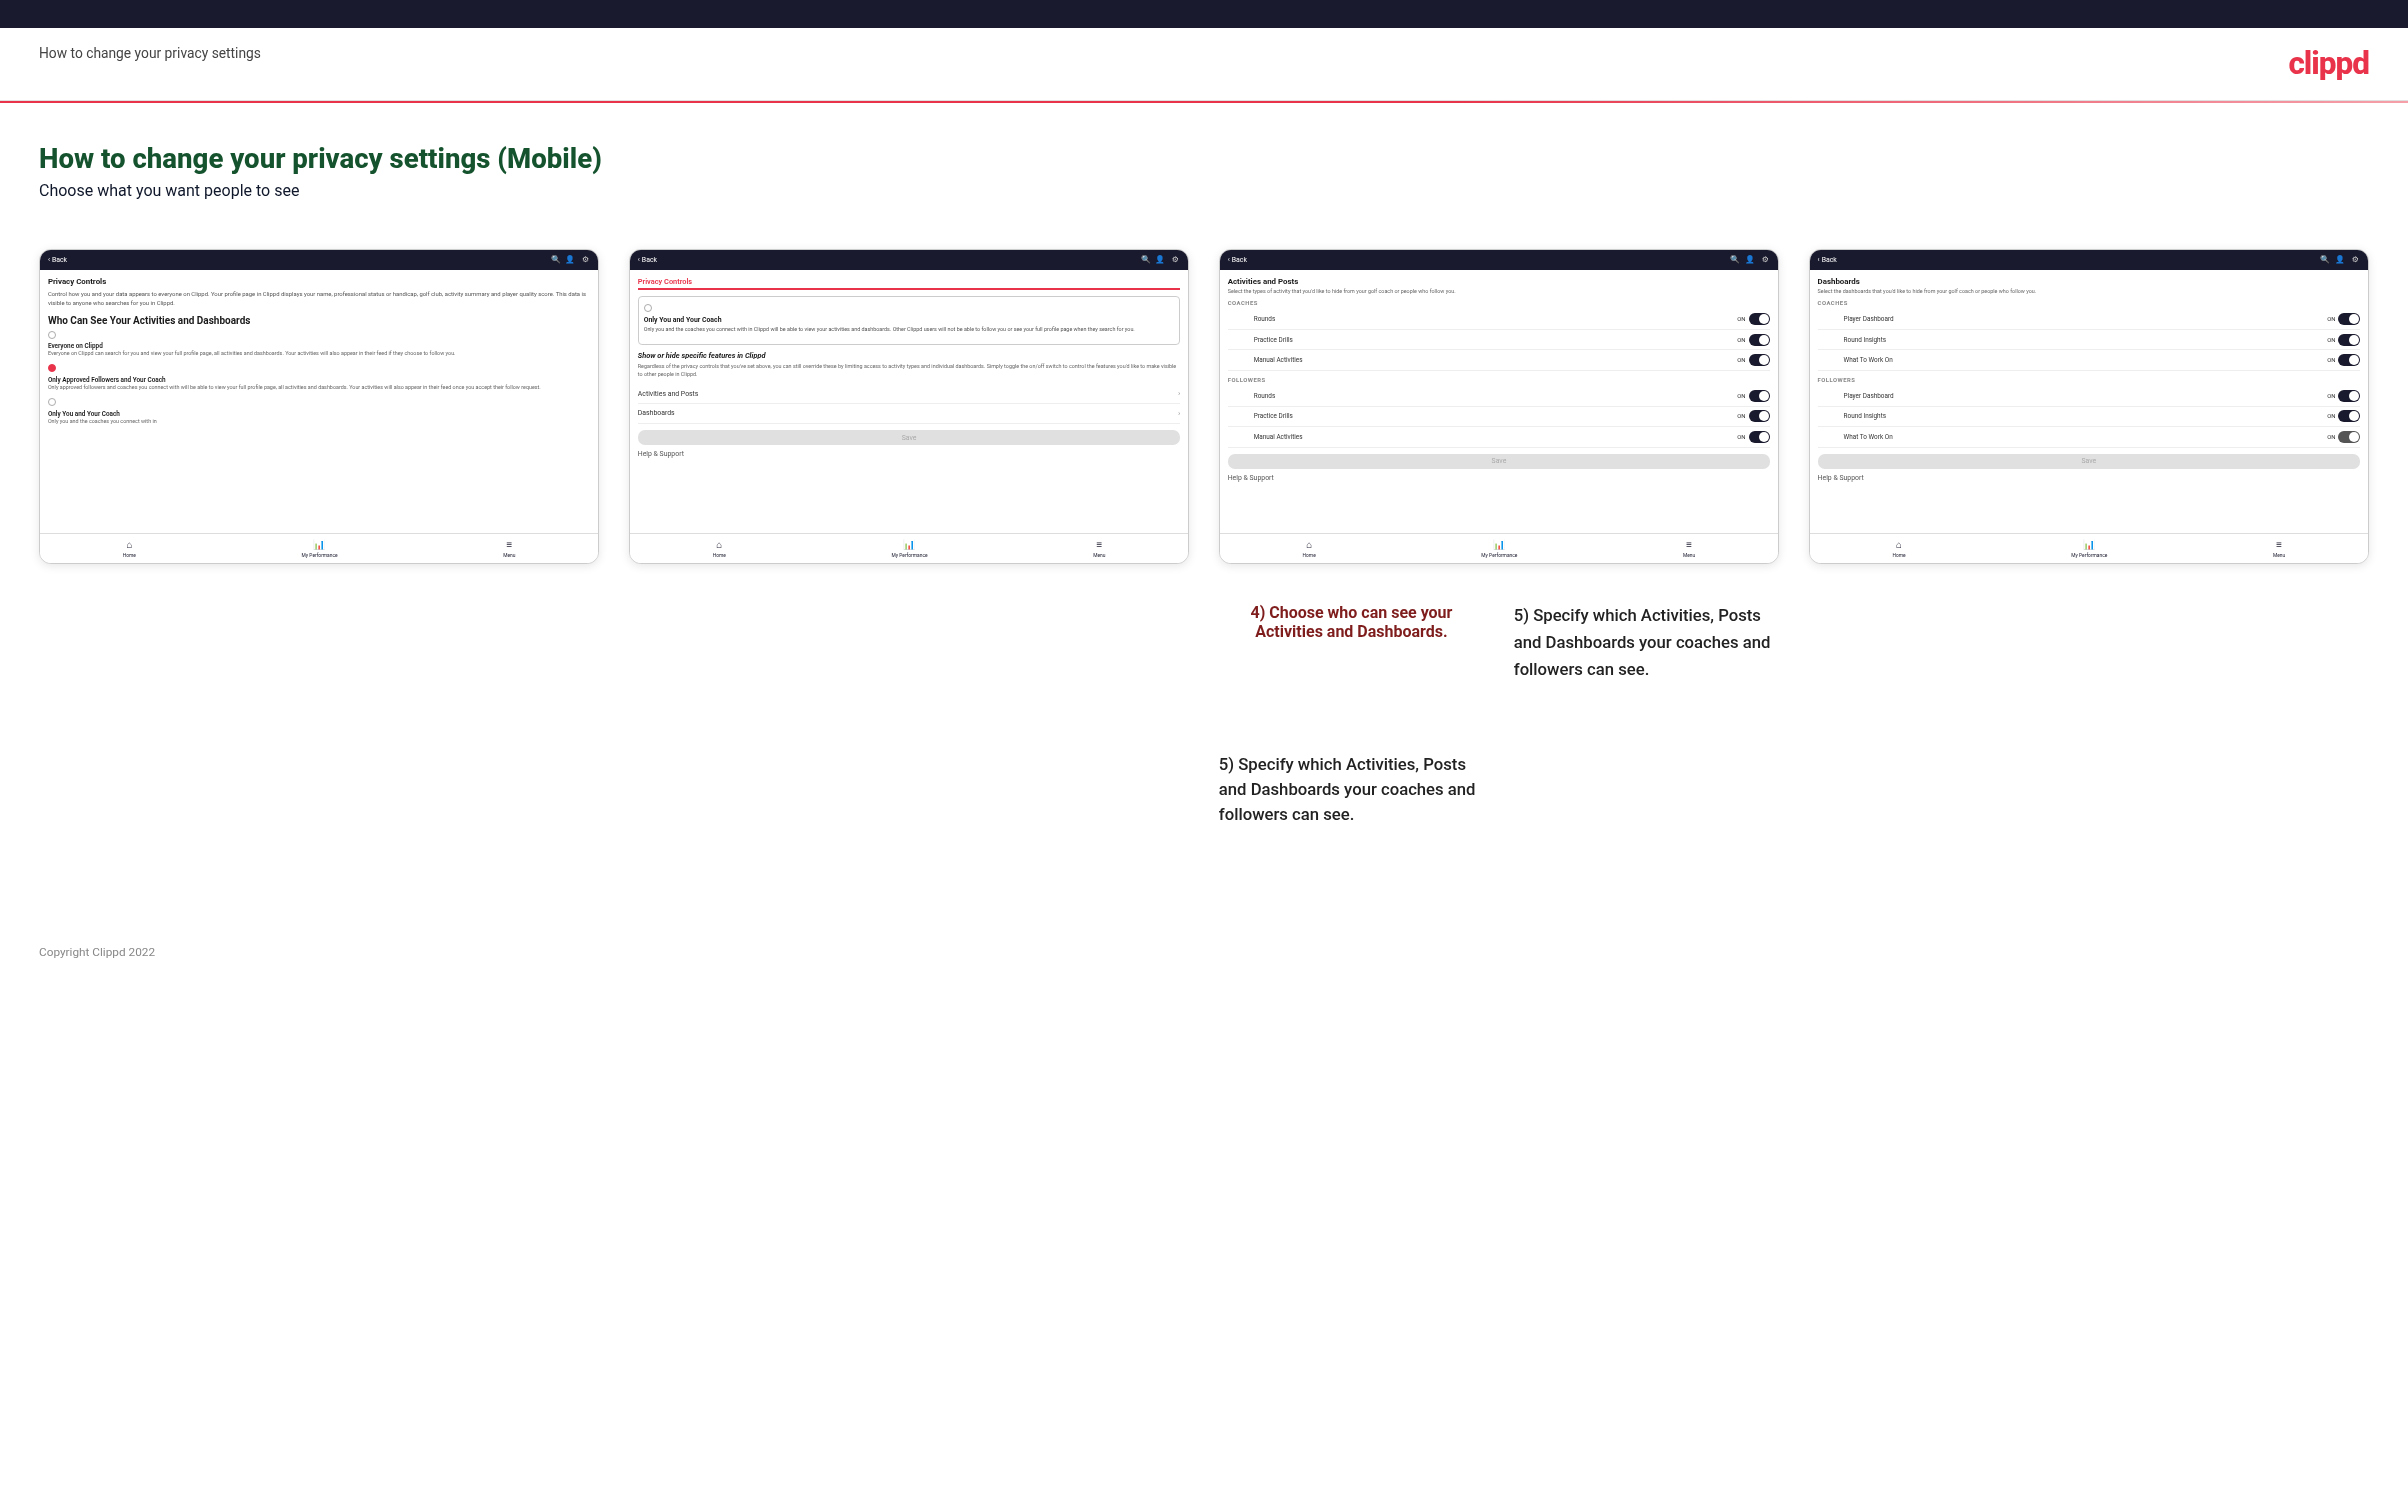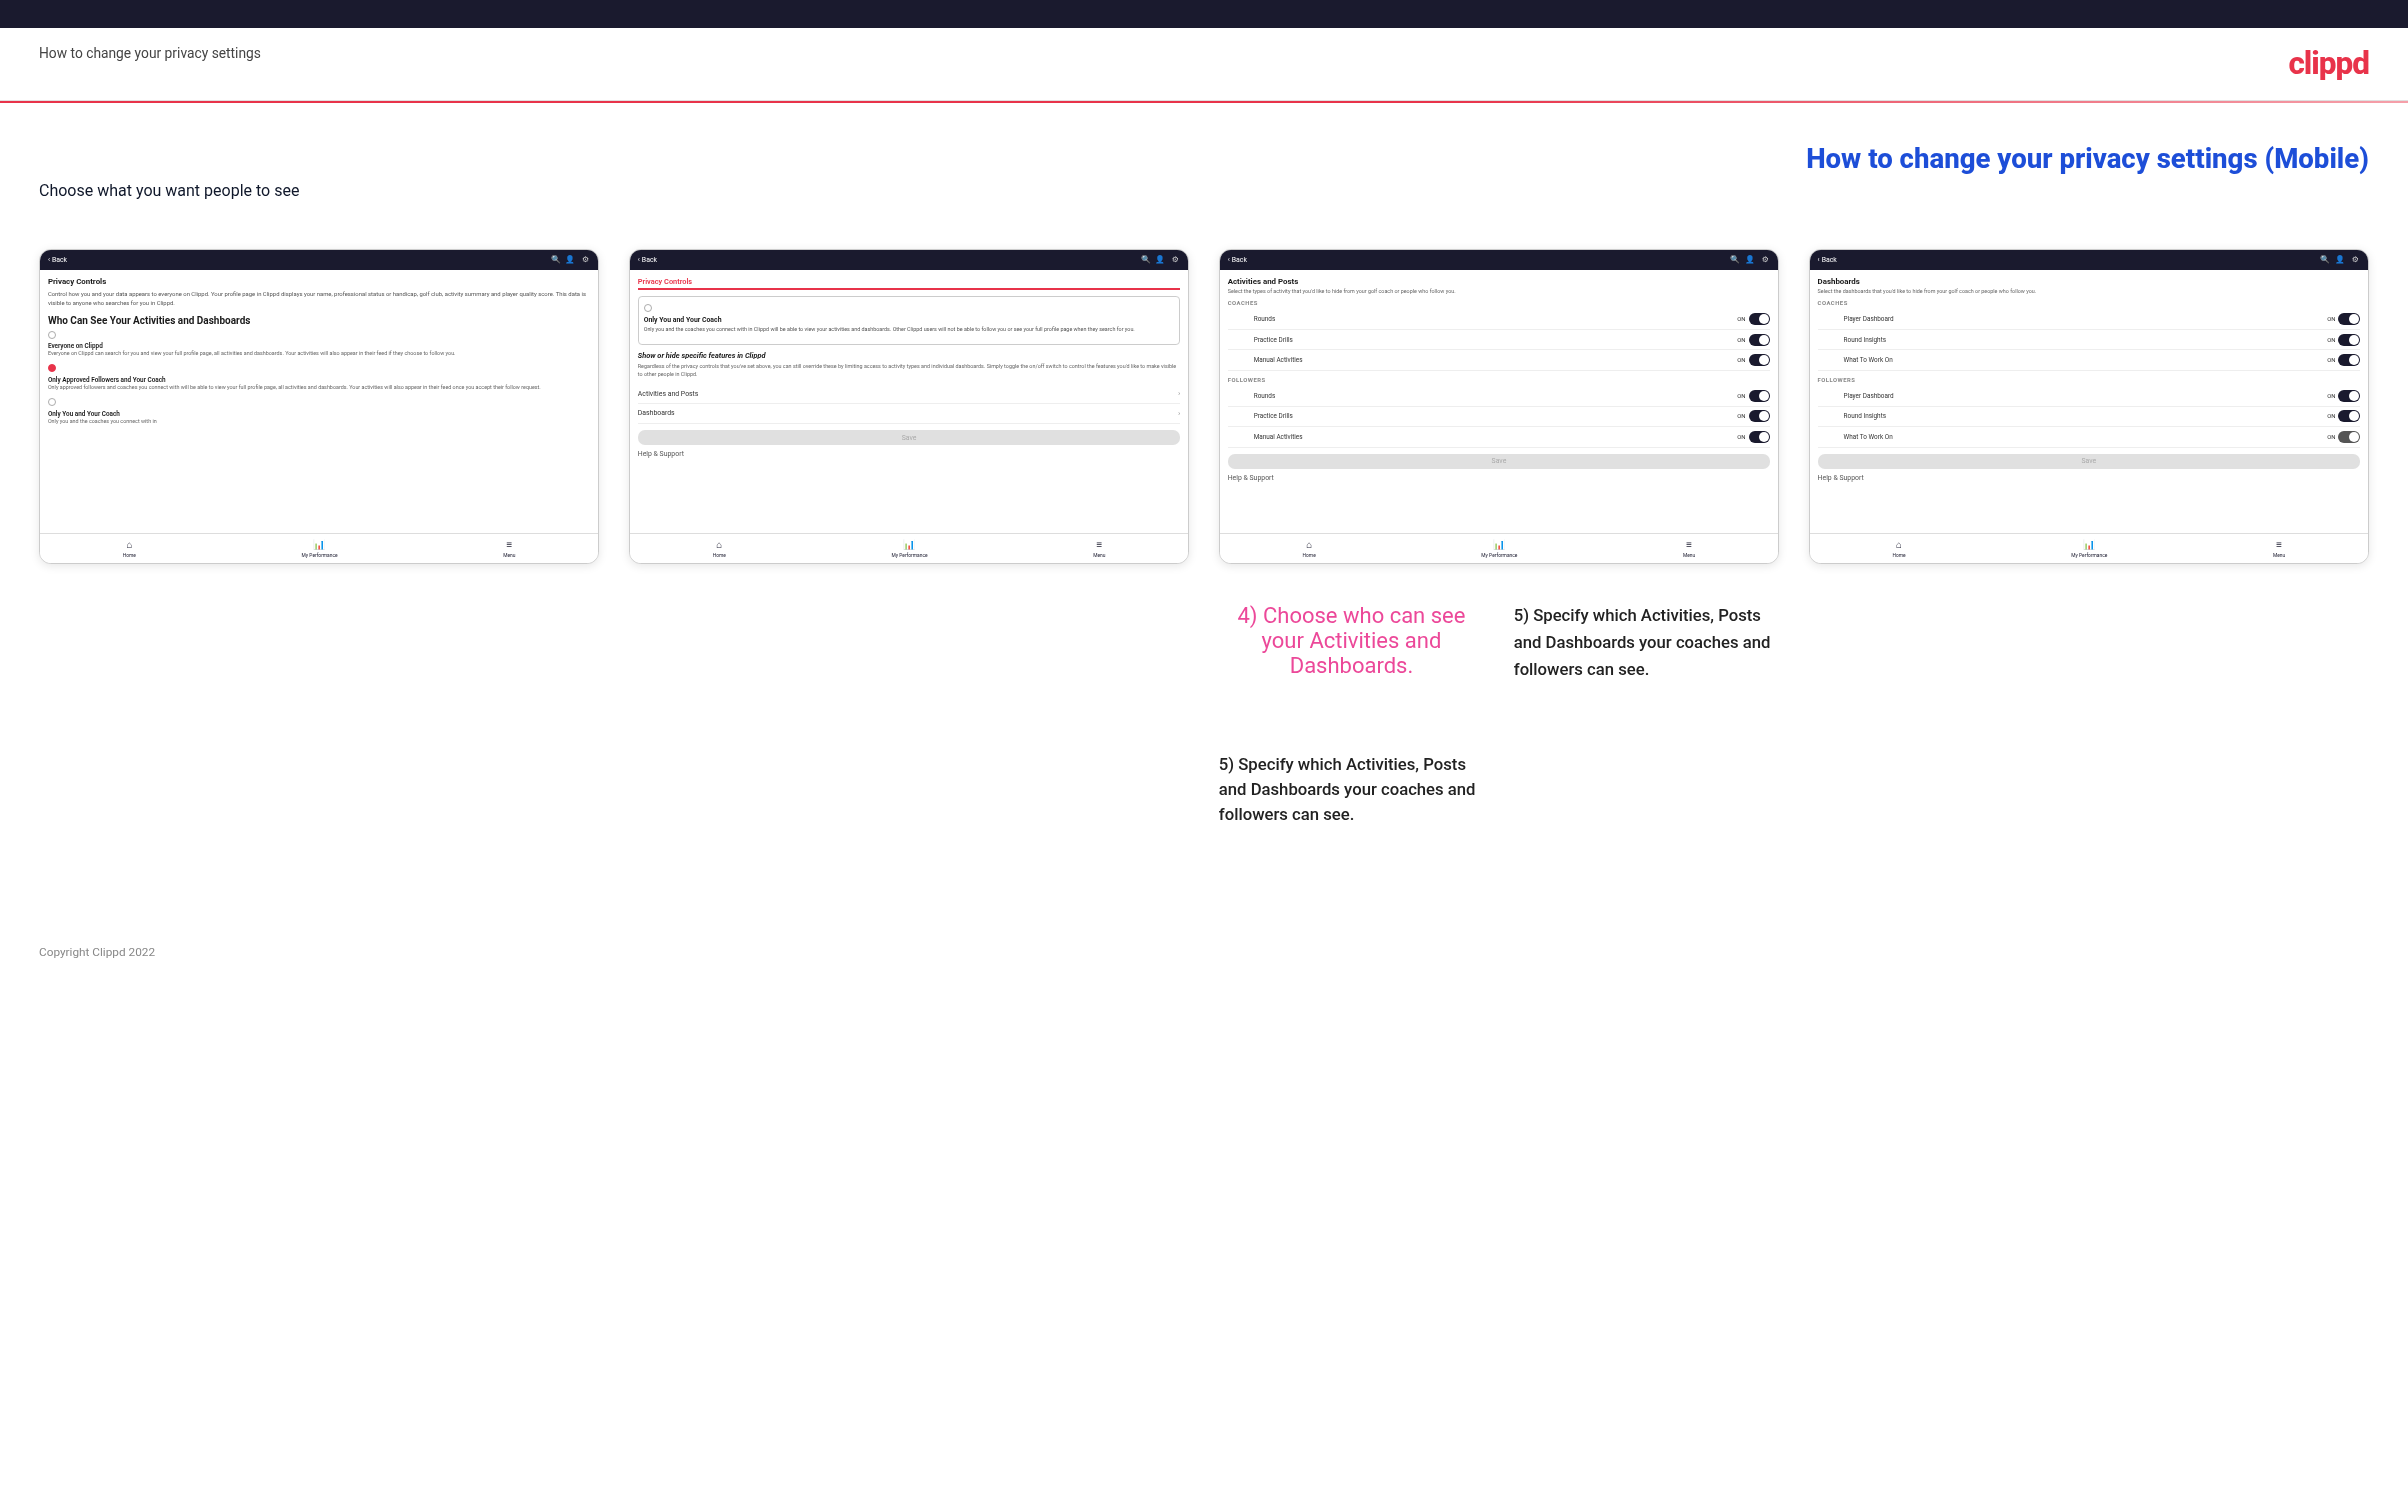--- a/index.html
+++ b/index.html
@@ -42,23 +42,22 @@
     }
 
     
     .main {
       padding: 0 39px 59px 39px;
     }
 
     .page-heading {
       font-size: 27.6px;
       font-weight: 800;
-      color: #1d4ed8;
+      color: #14532d;
       margin-bottom: 5.9px;
-      text-align: right;
     }
     .page-subheading {
       font-size: 16px;
       color: #0f172a;
       margin-bottom: 49px;
     }
 
     
     .screenshots-grid {
       display: grid;
@@ -646,21 +645,21 @@
         </div>
       </div>
     </div>
 
   </div>
 
   <div style="display: grid; grid-template-columns: 1fr 1fr 1fr 1fr; gap: 29.6px; margin-bottom: 39px;">
     <div style="grid-column: 1/3;"></div>
     <div style="display: grid; grid-template-columns: 1fr 1fr; gap: 29.6px; margin-bottom: 39px;">
         <div style="text-align: center;">
-          <p style="font-size: 22px; font-weight: 400; color: #ec4899;">4) Choose who can see your Activities and Dashboards.</p>
+          <p style="font-size: 16px; font-weight: 700; color: #7f1d1d;">4) Choose who can see your Activities and Dashboards.</p>
         </div>
         <div>
           <p style="font-size: 16.7px; font-weight: 500; color: rgb(34, 34, 34); line-height: 1.6;">5) Specify which Activities, Posts<br>and Dashboards your  coaches and<br>followers can see.</p>
         </div>
       </div>
     <div style="grid-column: 3/5;">
       <p style="font-size: 16.7px; font-weight: 500; color: #222; line-height: 1.5;">
         <span>5) Specify which Activities, Posts</span><br>
         <span>and Dashboards your  coaches and</span><br>
         <span>followers can see.</span>

